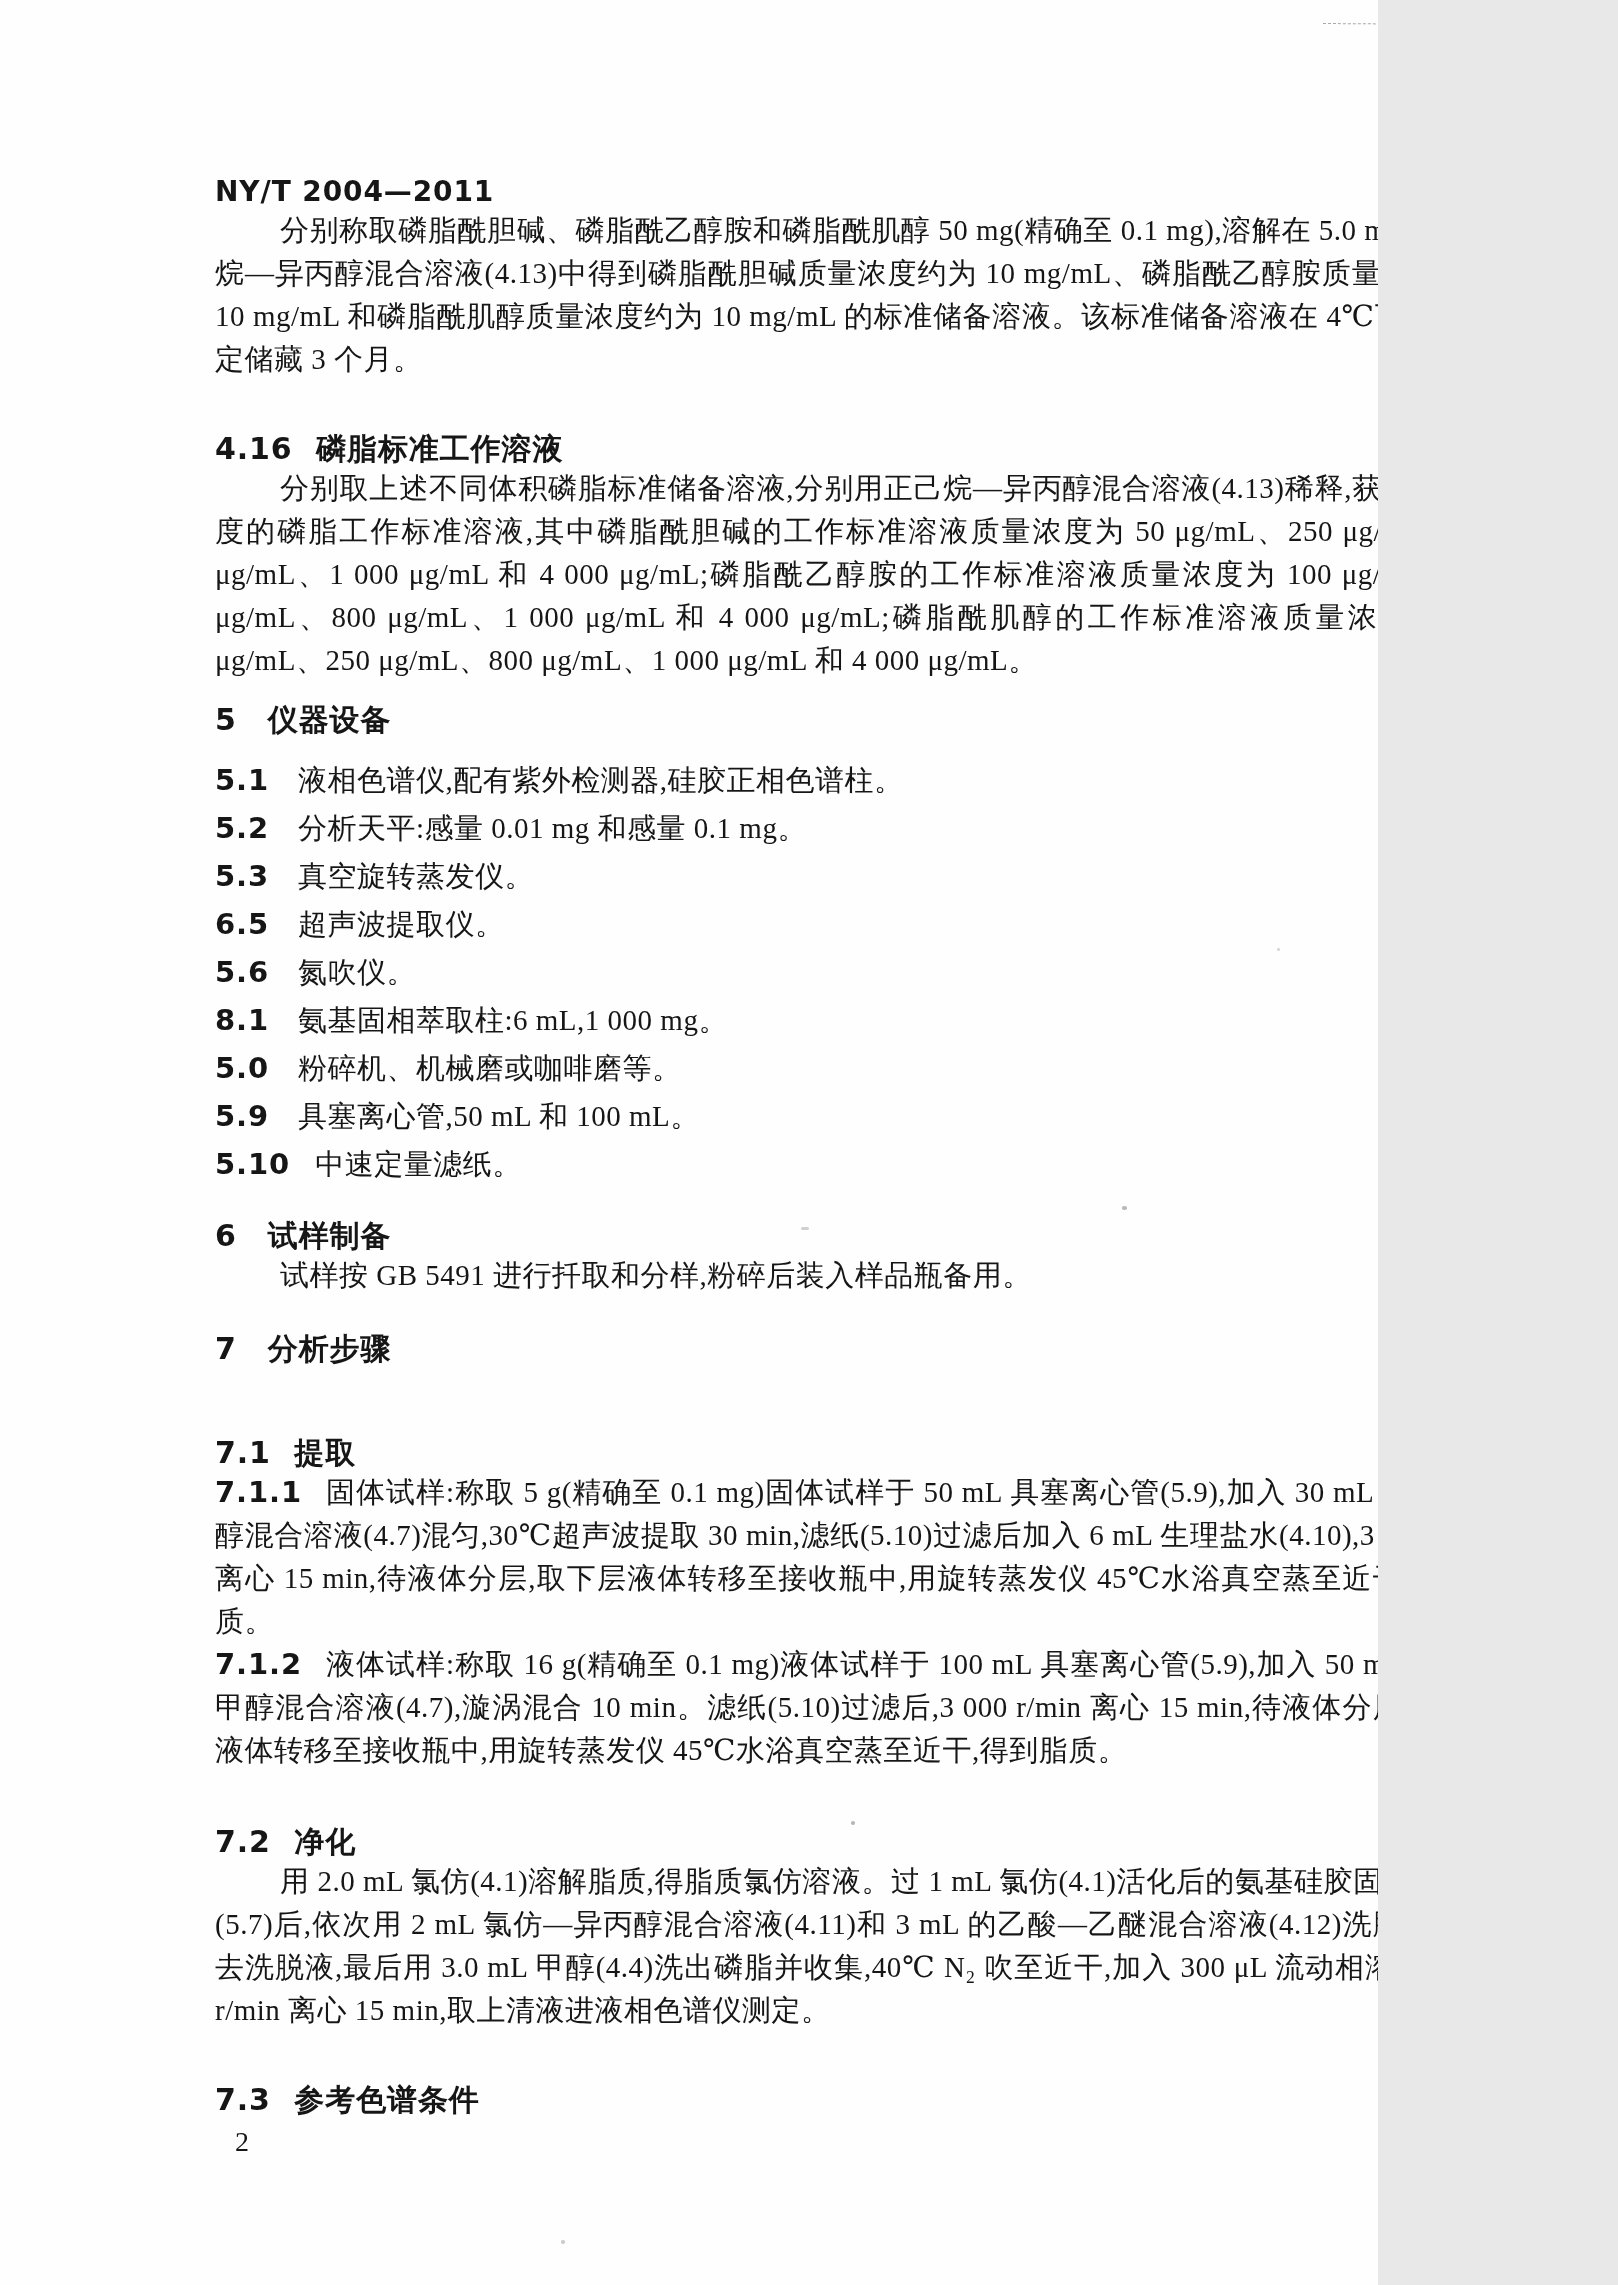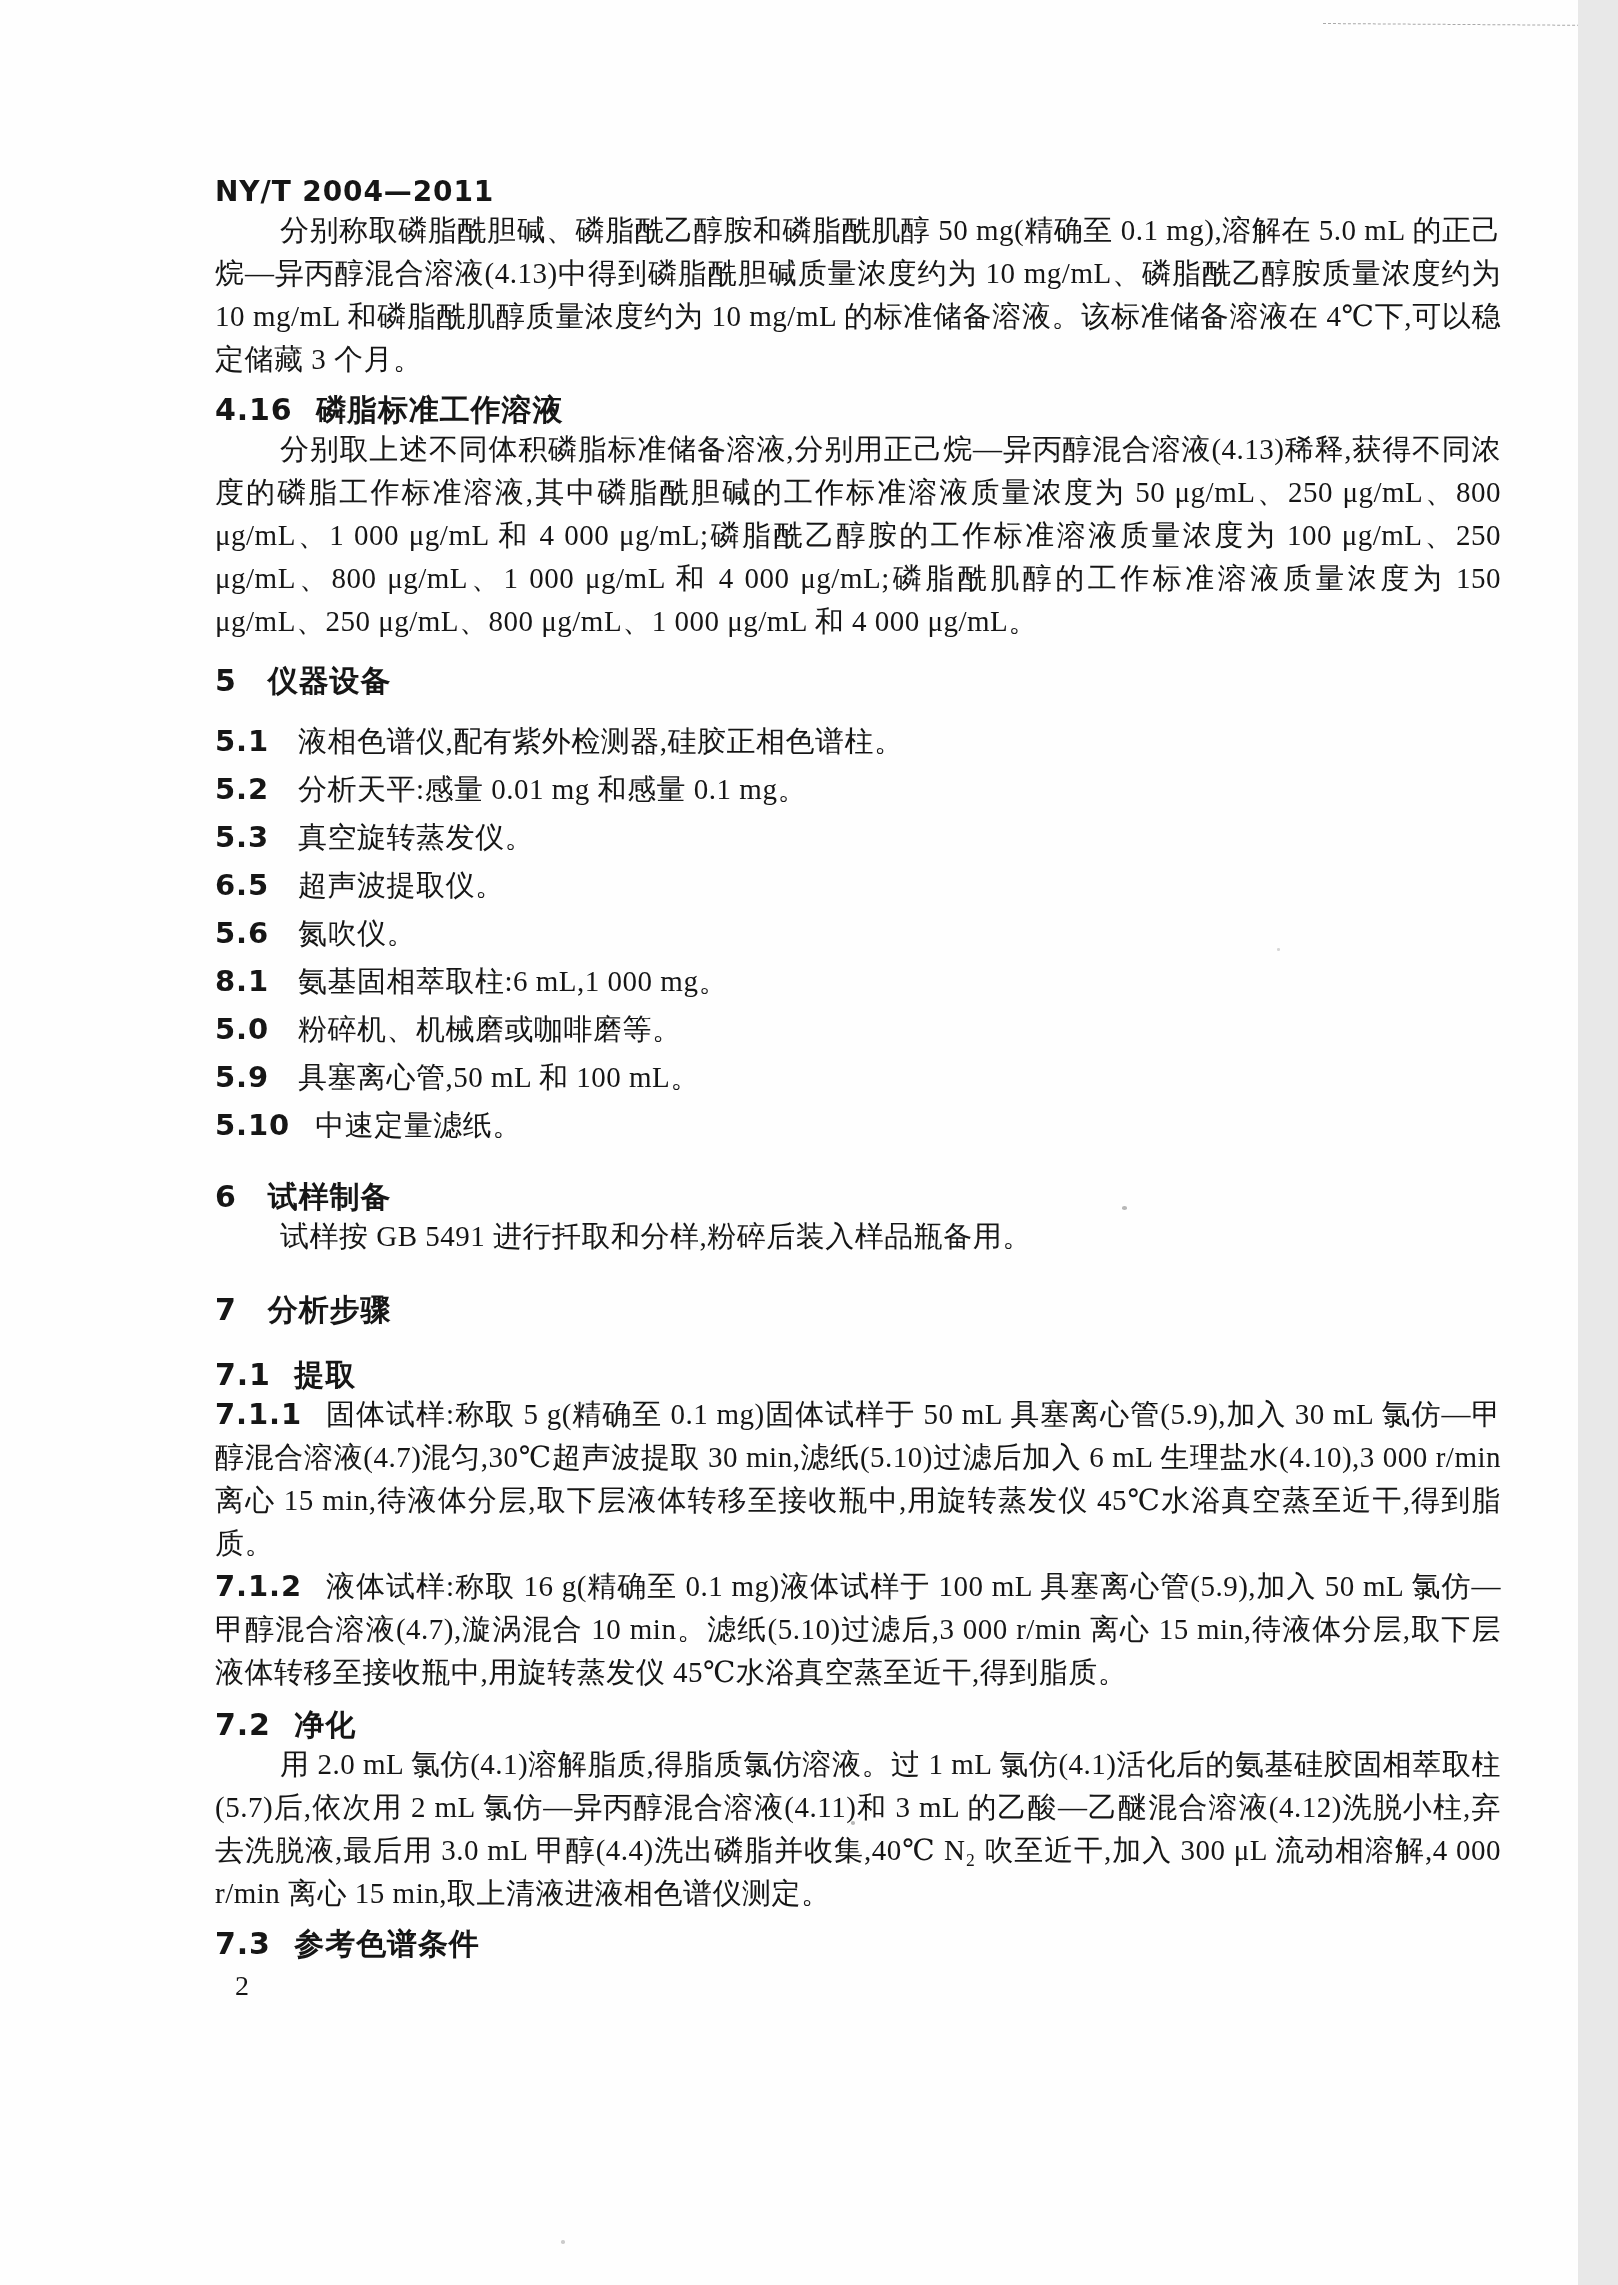--- a/index.html
+++ b/index.html
@@ -2,21 +2,21 @@
 <html style="font-size:14.5px"><head>
 <meta charset="utf-8">
 <style>
   html, body {
     margin: 0;
     padding: 0;
     background: #e8e8e8;
   }
   #page {
     position: relative;
-    width: 1578px;
+    width: 1378px;
     height: 2286px;
     background: #fefefe;
     color: #161616;
     overflow: hidden;
     font-family: "Liberation Serif", "DejaVu Serif", serif;
   }
   #content {
     position: absolute;
     left: 215px;
     top: 0;
@@ -40,21 +40,21 @@
   p.first-indent { text-indent: 65px; }
   .sec-head {
     margin: 0;
     font-family: "DejaVu Sans", "Liberation Sans", sans-serif;
     font-weight: bold;
     font-size: 30px;
     line-height: 36px;
     letter-spacing: 0.9px;
   }
   .sec-head .num { display: inline-block; margin-right: 31px; }
-  .sec-head.sub .num { margin-right: 23.5px; }
+  .sec-head.sub .num { margin-right: 23.5px; margin-top: 39px; }
   
   .mt-p1      { margin-top: 49px; }
   .mt-h416    { margin-top: 11px; }
   .mt-p416    { margin-top: 9px; }
   .mt-h5      { margin-top: 20px; }
   .equip-list { margin-top: 27px; }
   .equip-item {
     margin: 0 0 17px 0;
     font-size: 29px;
     line-height: 31px;

